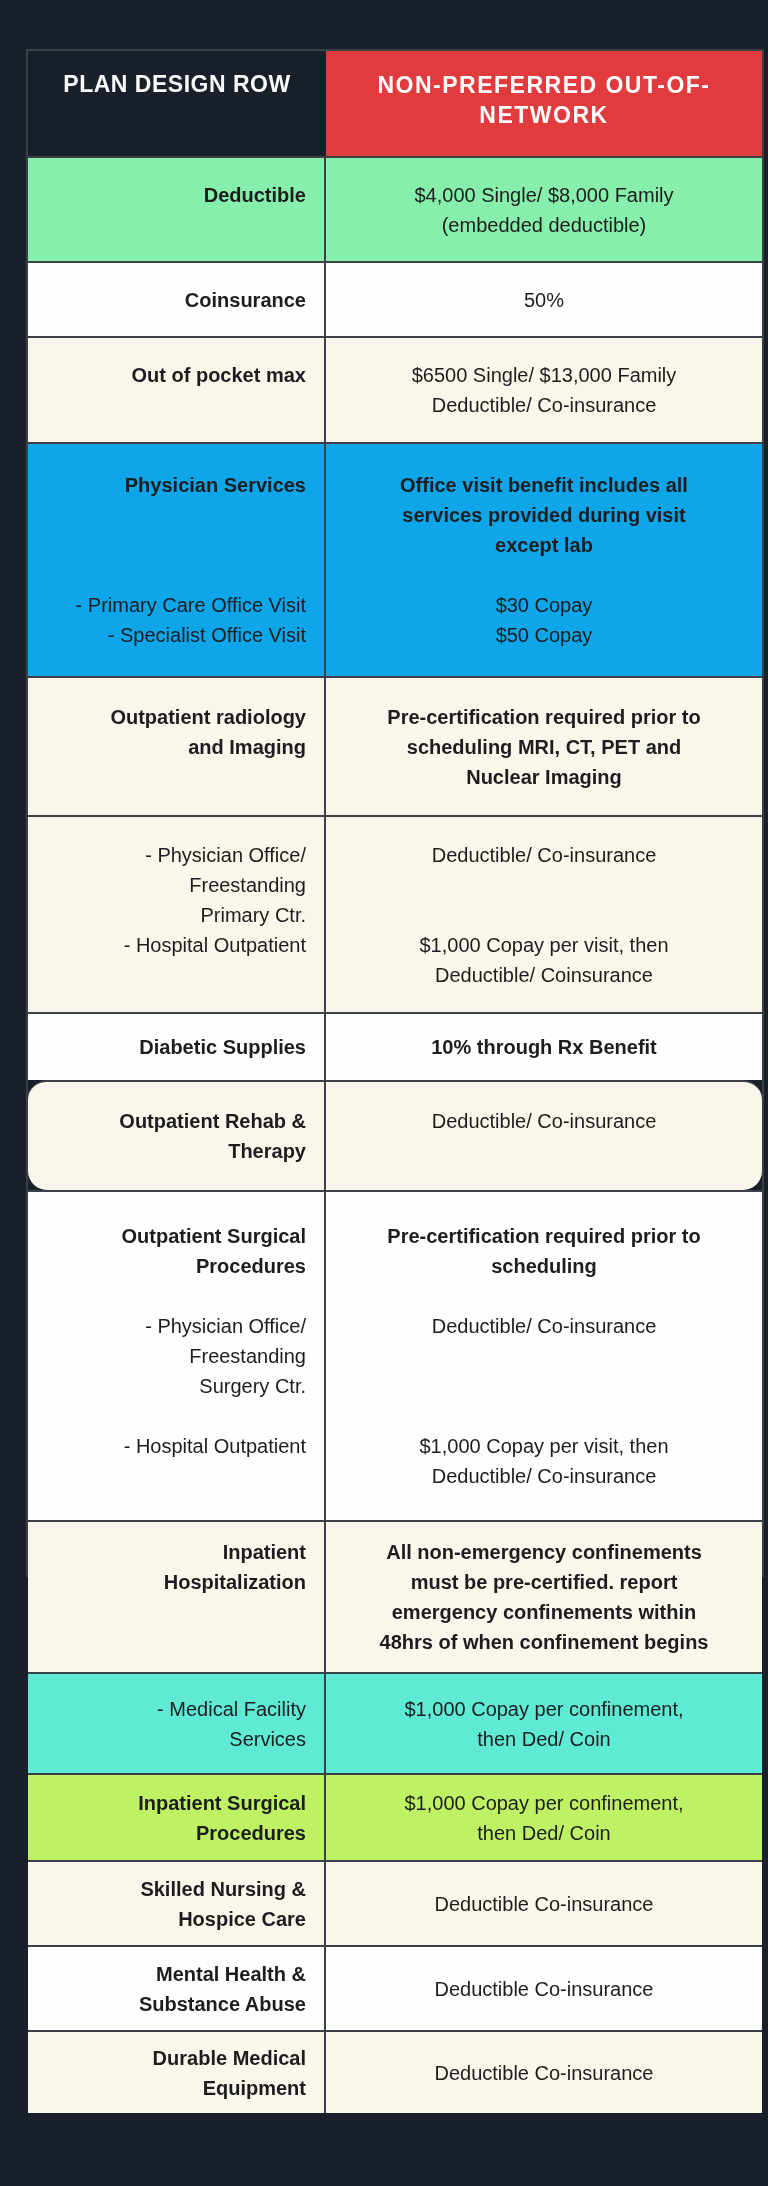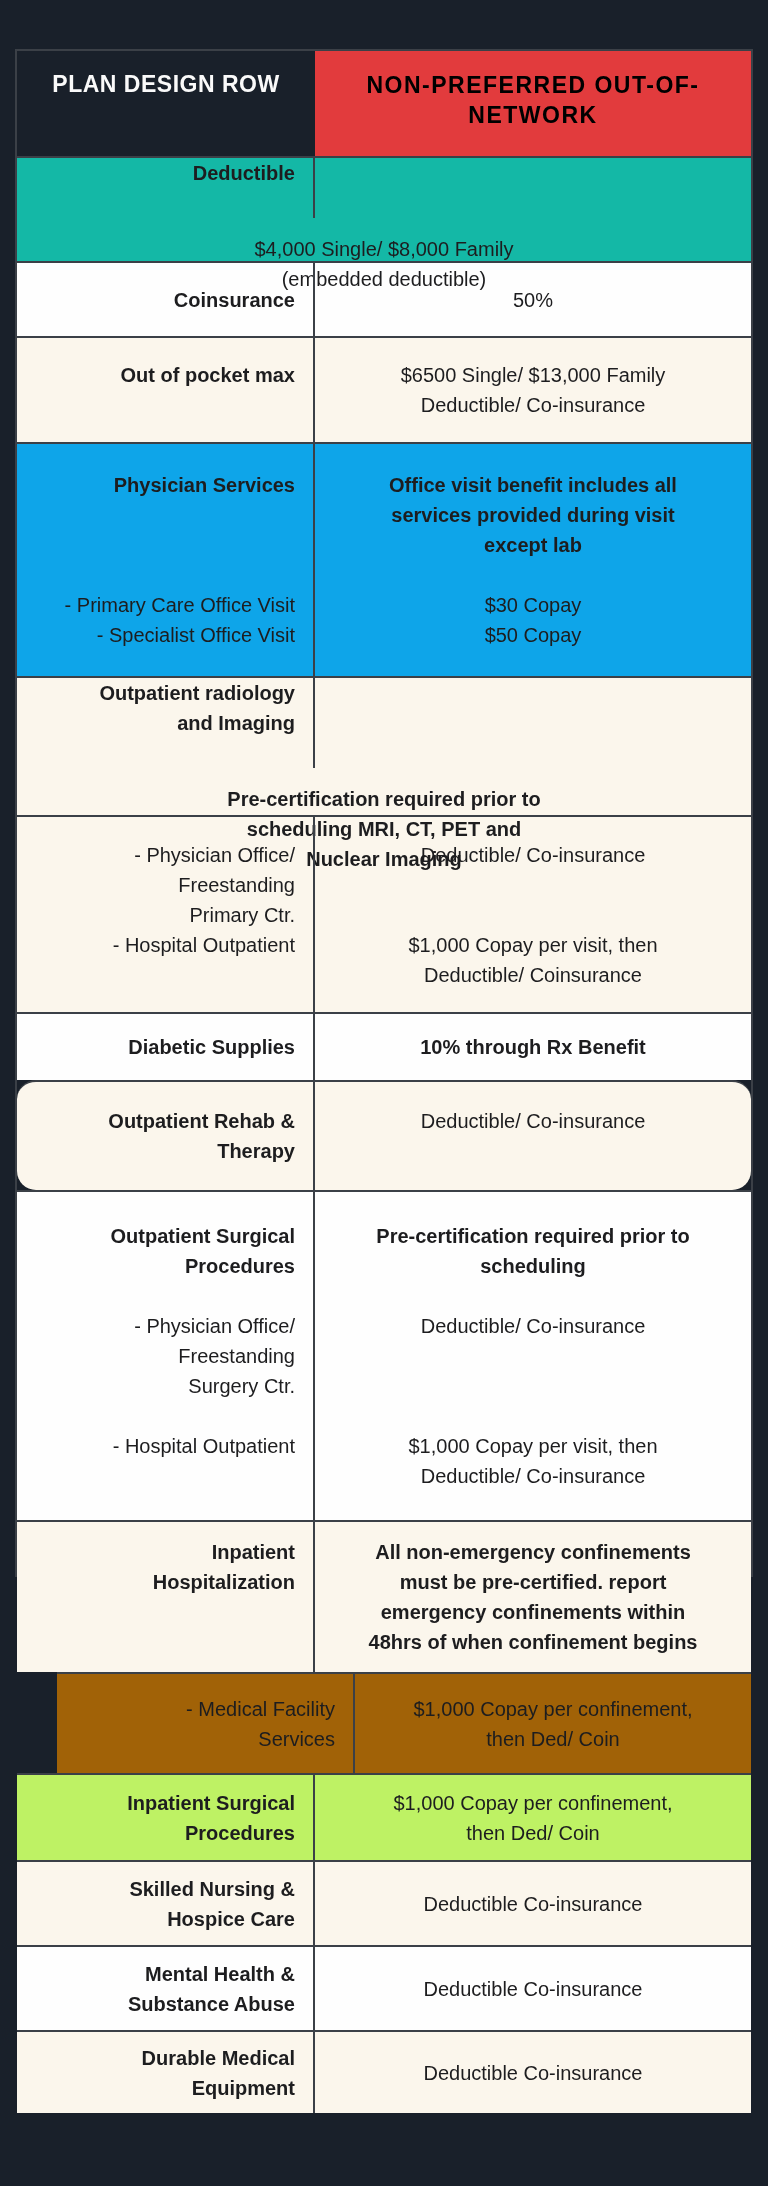--- a/index.html
+++ b/index.html
@@ -2,39 +2,39 @@
 <html style="--navy: #19202a; --line: #3b4047; --red: #e23b3d; --text: #1d1d1f;"><head>
 <meta charset="utf-8">
 <style>
   html,body{margin:0;padding:0;}
   body{
     width:768px;height:2186px;position:relative;overflow:hidden;
     background:var(--navy,#19202a);
     font-family:"Liberation Sans","DejaVu Sans",sans-serif;
   }
   .table-wrap{
-    position:absolute;left:15px;top:49px;width:738px;height:1528px;
+    position:absolute;left:26px;top:49px;width:738px;height:1528px;
     box-sizing:border-box;border:2px solid var(--line,#3b4047);
     display:flex;flex-direction:column;
   }
   .header-row{height:105px;flex:0 0 auto;display:flex;}
   .header-left{
     width:298px;box-sizing:border-box;background:var(--navy,#19202a);
     display:flex;align-items:center;justify-content:center;padding-bottom:38px;
   }
   .header-left .htext{
     color:#fafafa;font-size:23px;font-weight:bold;letter-spacing:0.5px;
   }
   .header-right{
     flex:1;background:var(--red,#e23b3d);
     display:flex;flex-direction:column;justify-content:center;align-items:center;
     padding-bottom:8px;
   }
   .header-right .htext{
-    color:#000000;font-size:23px;font-weight:bold;letter-spacing:1.5px;
+    color:#ffffff;font-size:23px;font-weight:bold;letter-spacing:1.5px;
     line-height:30px;text-align:center;
   }
   .row{display:flex;border-top:2px solid var(--line,#3b4047);box-sizing:border-box;flex:0 0 auto;}
   .cell{display:flex;flex-direction:column;justify-content:center;box-sizing:border-box;}
   .cell.left{
     width:298px;border-right:2px solid var(--line,#3b4047);
     align-items:flex-end;text-align:right;padding-right:18px;padding-left:8px;
   }
   .cell.right{flex:1;align-items:center;text-align:center;padding:16px 12px;}
   .line{min-height:30px;line-height:30px;font-size:20px;color:var(--text,#1d1d1f);}
@@ -47,21 +47,21 @@
   <div class="header-row">
     <div class="header-left">
       <div class="htext">PLAN DESIGN ROW</div>
     </div>
     <div class="header-right">
       <div class="htext">NON-PREFERRED OUT-OF-</div>
       <div class="htext">NETWORK</div>
     </div>
   </div>
   <div id="table-body">
-      <div class="row" style="height: 105px; background: #14b8a6; flex-direction: column;">
+      <div class="row" style="height: 105px; background: #86efac;">
         <div class="cell left">
           <div class="line b">Deductible</div>
           <div class="line"></div>
         </div>
         <div class="cell right">
           <div class="line">$4,000 Single/ $8,000 Family</div>
           <div class="line">(embedded deductible)</div>
         </div>
       </div>
       <div class="row" style="height: 75px; background: rgb(254, 254, 254);">
@@ -93,21 +93,21 @@
         </div>
         <div class="cell right">
           <div class="line b">Office visit benefit includes all</div>
           <div class="line b">services provided during visit</div>
           <div class="line b">except lab</div>
           <div class="line"></div>
           <div class="line">$30 Copay</div>
           <div class="line">$50 Copay</div>
         </div>
       </div>
-      <div class="row" style="height: 139px; background: rgb(251, 246, 236); flex-direction: column;">
+      <div class="row" style="height: 139px; background: rgb(251, 246, 236);">
         <div class="cell left">
           <div class="line b">Outpatient radiology</div>
           <div class="line b">and Imaging</div>
           <div class="line"></div>
         </div>
         <div class="cell right">
           <div class="line b">Pre-certification required prior to</div>
           <div class="line b">scheduling MRI, CT, PET and</div>
           <div class="line b">Nuclear Imaging</div>
         </div>
@@ -177,21 +177,21 @@
           <div class="line"></div>
           <div class="line"></div>
         </div>
         <div class="cell right">
           <div class="line b">All non-emergency confinements</div>
           <div class="line b">must be pre-certified. report</div>
           <div class="line b">emergency confinements within</div>
           <div class="line b">48hrs of when confinement begins</div>
         </div>
       </div>
-      <div class="row" style="height: 101px; background: #a16207; margin-left: 40px;">
+      <div class="row" style="height: 101px; background: #5eead4;">
         <div class="cell left">
           <div class="line">- Medical Facility</div>
           <div class="line">Services</div>
         </div>
         <div class="cell right">
           <div class="line">$1,000 Copay per confinement,</div>
           <div class="line">then Ded/ Coin</div>
         </div>
       </div>
       <div class="row" style="height: 87px; background: #bef264;">

